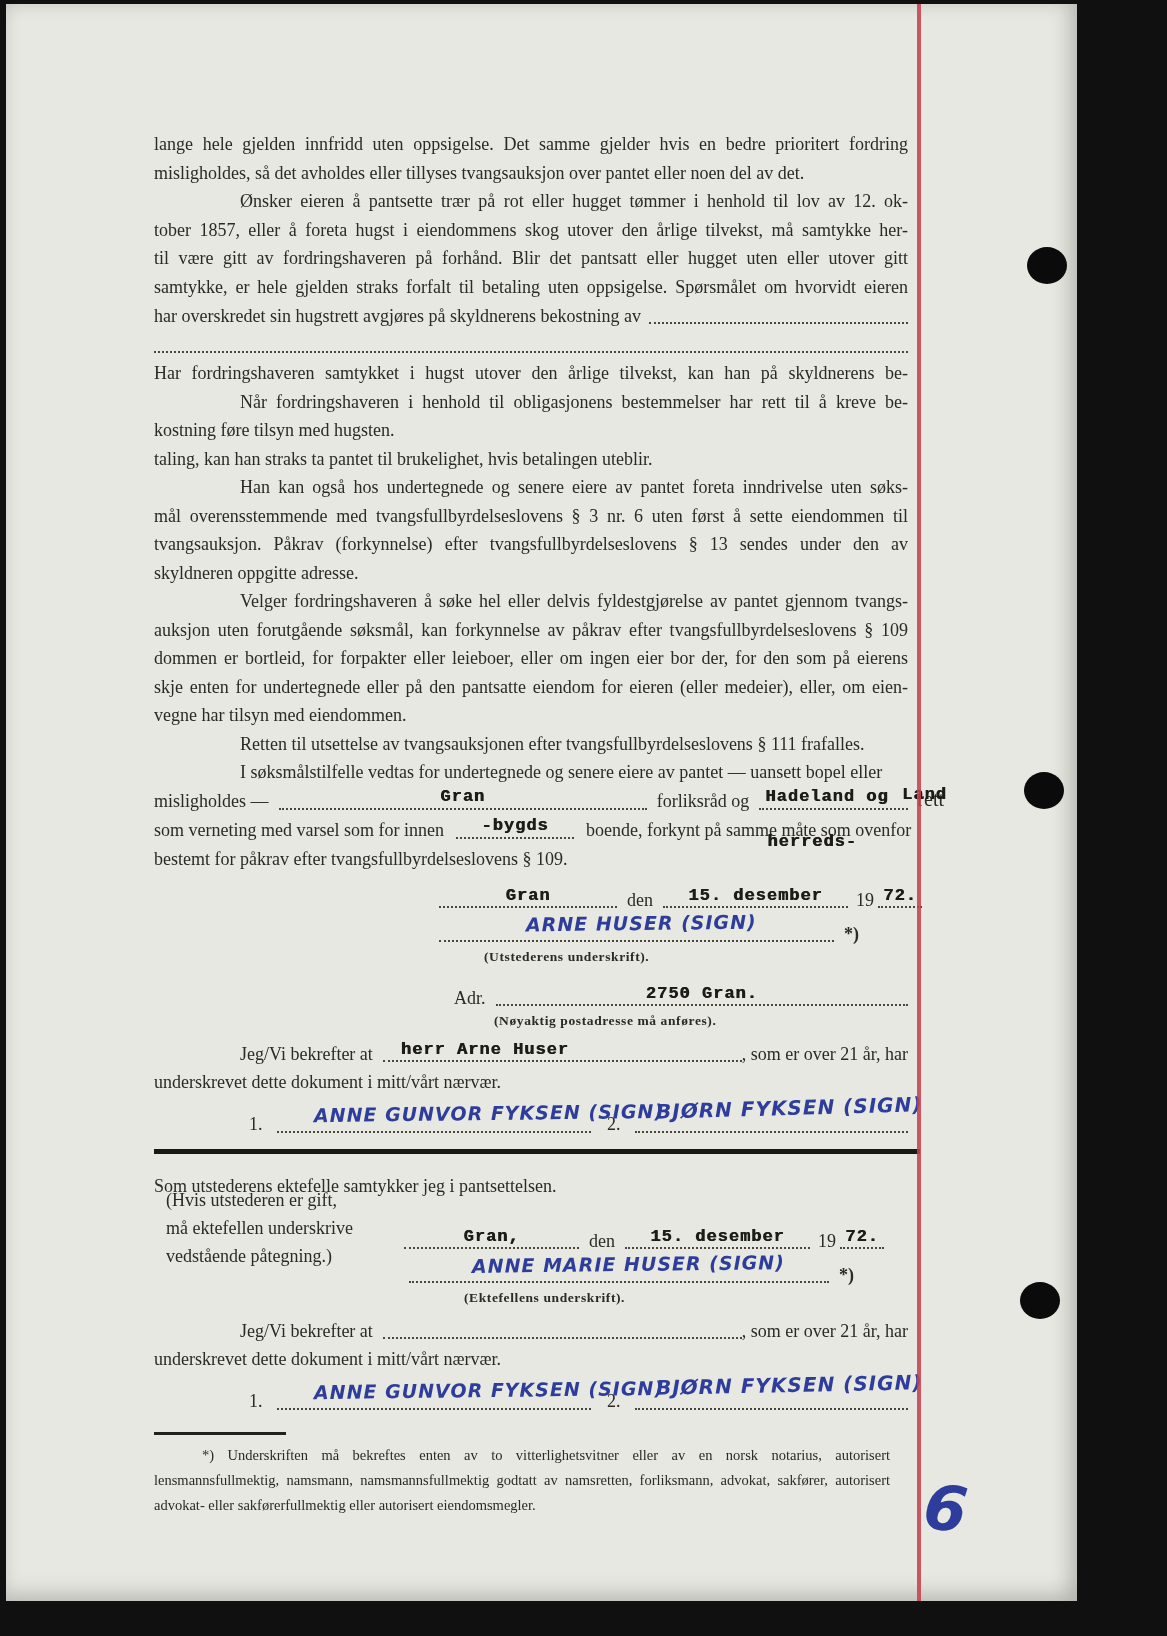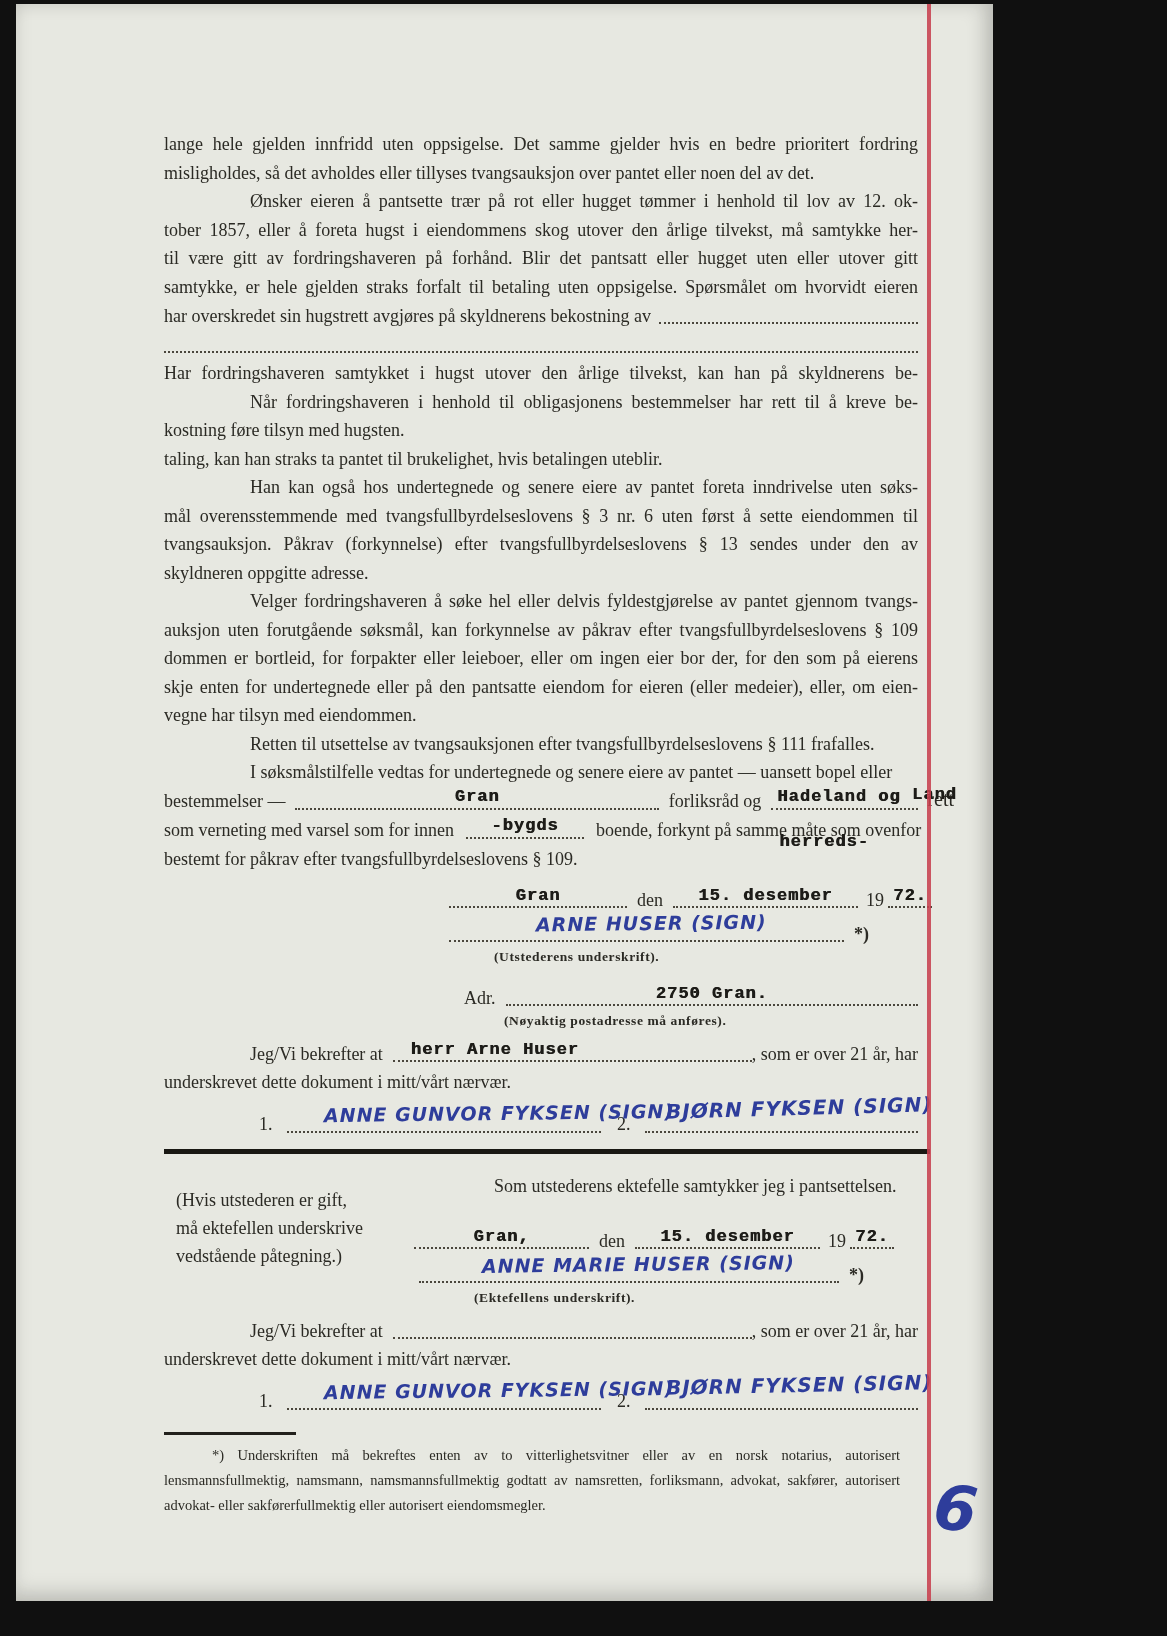--- a/index.html
+++ b/index.html
@@ -5,21 +5,21 @@
   :root{
     --paper:#e7e8e1; --ink:#2b2a24; --typed:#1d1c18; --hand:#2e3d9b;
     --redline:#c7404f; --hole:#0b0b0b; --dots:#4a463c;
   }
   html,body{margin:0;padding:0;}
   body{
     width:1167px;height:1636px;position:relative;background:#101010;
     font-family:"Liberation Serif", serif;color:var(--ink);
   }
   .paper{
-    position:absolute;left:16px;top:4px;width:977px;height:1597px;
+    position:absolute;left:6px;top:4px;width:1071px;height:1597px;
     background:var(--paper);
     box-shadow:inset -10px 0 18px rgba(0,0,0,.14), inset 0 -12px 18px rgba(0,0,0,.10);
     overflow:hidden;
   }
   .redline{position:absolute;left:911px;top:0;width:4px;height:100%;
     background:var(--redline);opacity:.88;}
   .hole{position:absolute;width:40px;height:37px;border-radius:50%;background:var(--hole);}
   .content{position:absolute;left:148px;top:126px;width:754px;font-size:18px;line-height:28.5px;}
   .line{text-align:justify;}
   .full{text-align:justify;text-align-last:justify;}
@@ -92,21 +92,21 @@
     <div class="line full ind">Velger fordringshaveren å søke hel eller delvis fyldestgjørelse av pantet gjennom tvangs-</div>
     <div class="line full">auksjon uten forutgående søksmål, kan forkynnelse av påkrav efter tvangsfullbyrdelseslovens § 109</div>
     <div class="line full">dommen er bortleid, for forpakter eller leieboer, eller om ingen eier bor der, for den som på eierens</div>
     <div class="line full">skje enten for undertegnede eller på den pantsatte eiendom for eieren (eller medeier), eller, om eien-</div>
     <div class="line">vegne har tilsyn med eiendommen.</div>
 
     <div class="line ind">Retten til utsettelse av tvangsauksjonen efter tvangsfullbyrdelseslovens § 111 frafalles.</div>
     <div class="line ind">I søksmålstilfelle vedtas for undertegnede og senere eiere av pantet — uansett bopel eller</div>
 
     <div class="fillrow">
-      <span class="lbl">bestemmelser —</span>
+      <span class="lbl">misligholdes —</span>
       <span class="dots" style="flex:2.6;margin-left:10px;margin-right:10px">
         <span class="typed center">Gran</span>
       </span>
       <span class="lbl">forliksråd og</span>
       <span class="dots" style="flex:1.05;margin-left:10px">
         <span class="typed">Hadeland og</span>
         <span class="printed-rett">rett</span>
         <span class="typed land">Land</span>
         <span class="typed herreds">herreds-</span>
       </span>
@@ -171,21 +171,21 @@
     </div>
 
     <div class="rule"></div>
 
     <div class="spouse">
       <div class="spousenote">
         <div>(Hvis utstederen er gift,</div>
         <div>må ektefellen underskrive</div>
         <div>vedstående påtegning.)</div>
       </div>
-      <div class="line" style="margin-left:330px">Som utstederens ektefelle samtykker jeg i pantsettelsen.</div>
+      <div class="line" style="">Som utstederens ektefelle samtykker jeg i pantsettelsen.</div>
 
       <div class="fillrow" style="margin-left:250px;margin-top:26px">
         <span class="dots" style="flex:0 0 175px">
           <span class="typed center">Gran,</span>
         </span>
         <span class="lbl" style="margin:0 10px">den</span>
         <span class="dots" style="flex:0 0 185px">
           <span class="typed center">15. desember</span>
         </span>
         <span class="lbl" style="margin:0 4px 0 8px">19</span>

